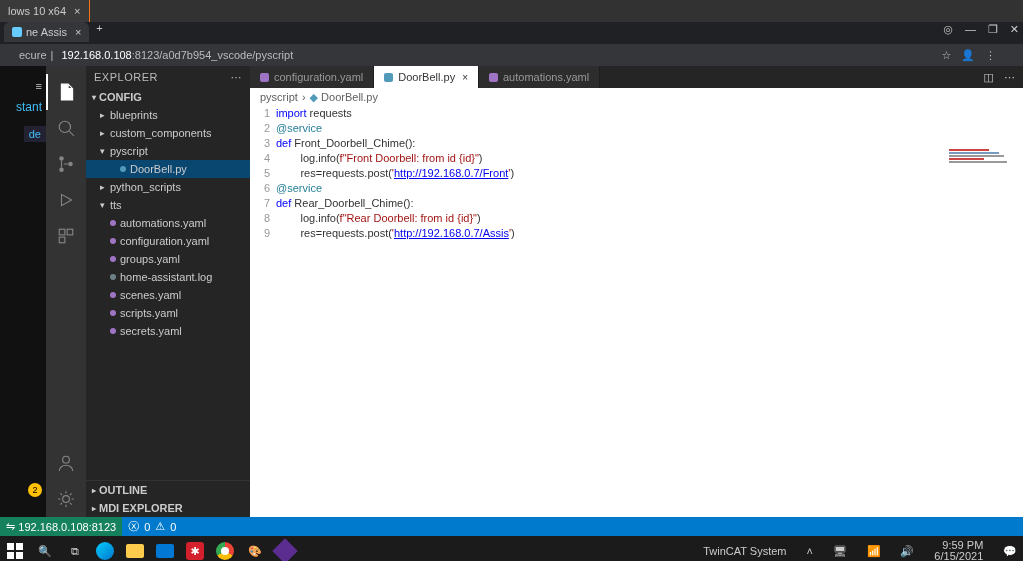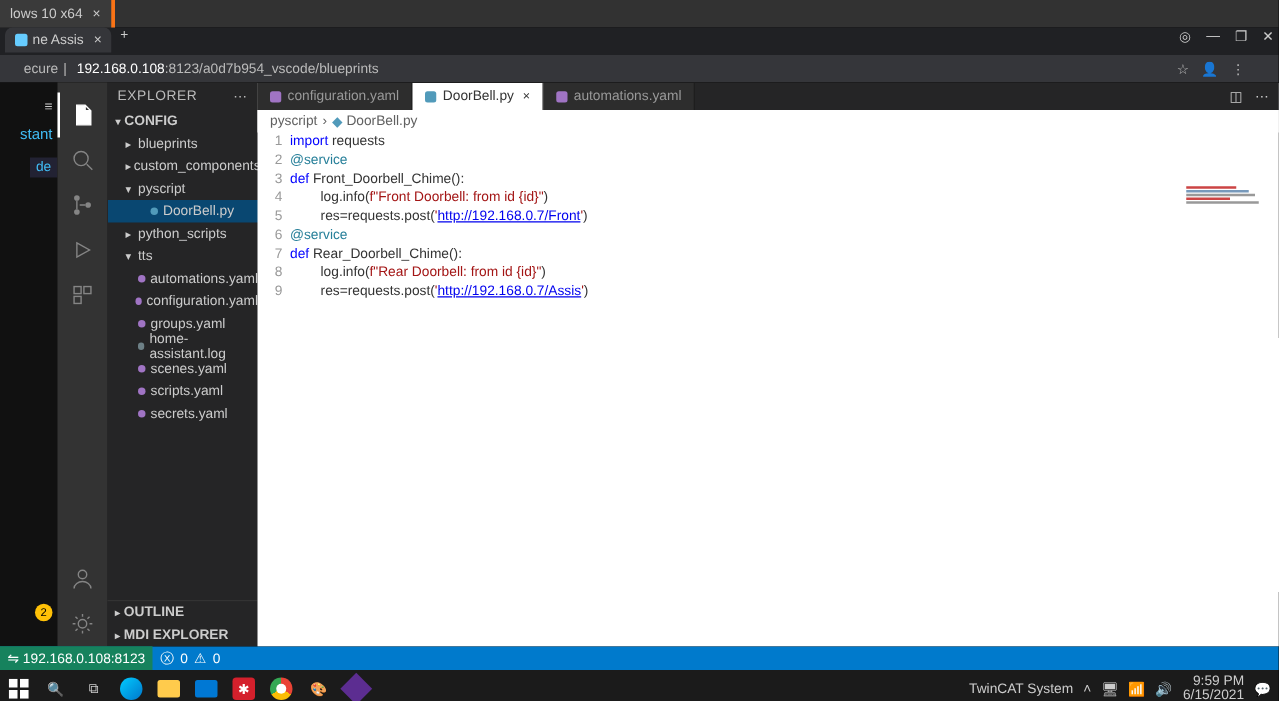--- a/index.html
+++ b/index.html
@@ -1,36 +1,36 @@
 <!DOCTYPE html>
 <html><head>
 <meta charset="utf-8">
 <style>
 * { margin:0; padding:0; box-sizing:border-box; font-family:"Segoe UI",Arial,sans-serif; font-size:11px; }
 body { width:1023px; height:561px; background:#000; overflow:hidden; color:#ccc; }
 .vm-title { height:22px; background:#323232; display:flex; align-items:center; }
-.vm-tab { height:22px; background:#3a3a3a; padding:0 8px; display:flex; align-items:center; color:#ccc; border-right:3px solid #f97316; }
+.vm-tab { height:22px; background:#3a3a3a; padding:0 8px; display:flex; align-items:center; color:#ccc; border-right:1px solid #f97316; }
 .vm-close { margin-left:8px; cursor:pointer; }
 .browser-tabs { height:22px; background:#202124; display:flex; align-items:flex-start; }
 .browser-tab { height:20px; background:#35363a; display:flex; align-items:center; padding:0 8px; border-radius:6px 6px 0 0; margin-left:4px; }
 .browser-tab .ic { width:10px; height:10px; background:#6cf; border-radius:2px; margin-right:4px; }
 .browser-addr { height:22px; background:#35363a; display:flex; align-items:center; padding:0 19px; color:#bbb; }
 .addr-right { margin-left:auto; display:flex; gap:10px; padding-right:8px; }
 .addr-txt { margin-left:4px; }
 .app { display:flex; height:451px; }
 .leftpanel { width:46px; background:#111; display:flex; flex-direction:column; align-items:flex-end; padding-top:10px; color:#ccc; }
 .leftpanel .lbl { color:#41bdf5; font-size:12px; padding:4px 4px 12px 0; }
 .leftpanel .yel { background:#ffc107; color:#000; width:14px; height:14px; border-radius:50%; display:flex; align-items:center; justify-content:center; font-size:9px; margin:auto 4px 20px auto; }
 .leftpanel .de { color:#41bdf5; background:#223; padding:2px 5px; margin-bottom:8px; }
 .vscode { flex:1; display:flex; background:#1e1e1e; }
 .activity { width:40px; background:#333; display:flex; flex-direction:column; align-items:center; padding-top:8px; }
 .activity .slot { width:40px; height:36px; display:flex; align-items:center; justify-content:center; color:#858585; }
 .activity .slot.active { color:#fff; border-left:2px solid #fff; }
 .activity .spacer { flex:1; }
-.sidebar { width:120px; background:#252526; display:flex; flex-direction:column; }
+.sidebar { width:164px; background:#252526; display:flex; flex-direction:column; }
 .side-head { height:22px; display:flex; align-items:center; justify-content:space-between; padding:0 8px; color:#bbb; font-size:10px; letter-spacing:.5px; }
 .tree { flex:1; overflow:auto; font-size:11px; }
 .tree-sec { color:#ccc; font-weight:bold; font-size:10px; padding:3px 6px; display:flex; align-items:center; }
 .tree-item { display:flex; align-items:center; height:18px; padding-left:14px; color:#ccc; }
 .tree-item.sel { background:#094771; }
 .tree-item .chev { width:8px; color:#ccc; margin-right:2px; font-size:9px; }
 .tree-item .dot { width:6px; height:6px; border-radius:50%; margin-right:4px; }
 .tree-item.ind2 { padding-left:24px; }
 .outline { border-top:1px solid #333; }
 .editor { flex:1; display:flex; flex-direction:column; background:#fff; color:#333; }
@@ -49,21 +49,21 @@
 .lines div { height:15px; line-height:15px; white-space:pre; }
 .kw { color:#0000ff; } .str { color:#a31515; } .lnk { color:#0000ee; text-decoration:underline; } .dec { color:#267f99; }
 .minimap { position:absolute; top:42px; right:4px; width:70px; height:40px; }
 .status { height:19px; background:#007acc; display:flex; align-items:center; color:#fff; font-size:11px; }
 .status .remote { background:#16825d; height:19px; display:flex; align-items:center; padding:0 6px; }
 .status .grp { padding:0 6px; display:flex; align-items:center; gap:5px; }
 .status .right { margin-left:auto; display:flex; }
 .taskbar { height:30px; background:#1b1b1b; display:flex; align-items:center; }
 .taskbar .btn { width:30px; height:30px; display:flex; align-items:center; justify-content:center; }
 .taskbar .search { flex:0 0 30px; }
-.tray { margin-left:auto; display:flex; align-items:center; padding-right:6px; color:#ccc; font-size:10px; gap:8px; }
+.tray { margin-left:auto; display:flex; align-items:center; padding-right:6px; color:#ccc; font-size:10px; gap:20px; }
 .clock { text-align:right; line-height:11px; }
 .win-controls { position:absolute; top:23px; right:4px; display:flex; gap:12px; color:#ccc; }
 svg { display:block; }
 </style>
 </head>
 <body>
 
 <div class="vm-title">
   <div class="vm-tab">
     <span>lows 10 x64</span>
@@ -83,21 +83,21 @@
   <span>◎</span>
   <span>—</span>
   <span>❐</span>
   <span>✕</span>
 </div>
 
 <div class="browser-addr">
   <span>ecure</span>
   <span style="margin:0 4px">|</span>
   <span class="addr-txt" style="color:#fff">192.168.0.108</span>
-  <span>:8123/a0d7b954_vscode/blueprints</span>
+  <span>:8123/a0d7b954_vscode/pyscript</span>
   <div class="addr-right">
     <span>☆</span>
     <span>👤</span>
     <span>⋮</span>
   </div>
 </div>
 
 <div class="app">
   <div class="leftpanel">
     <div style="padding:4px">≡</div>

